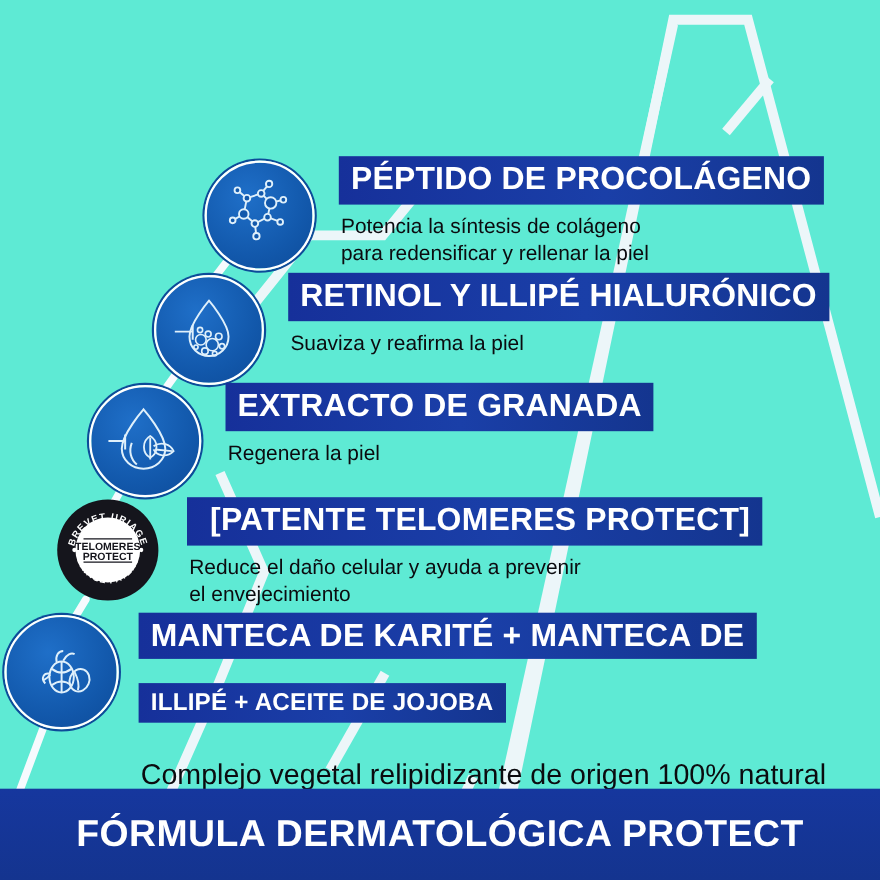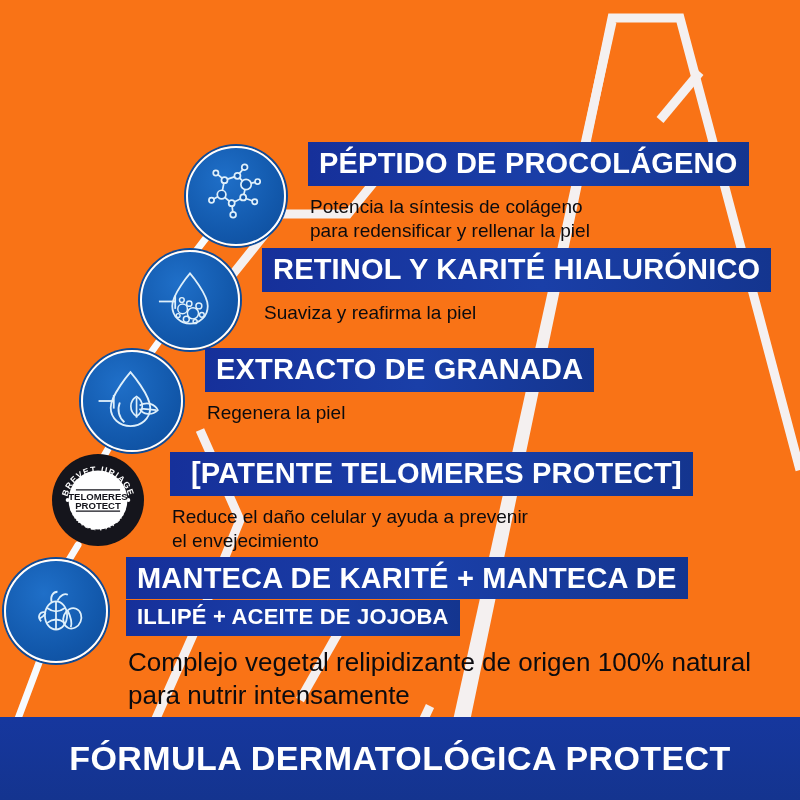--- a/index.html
+++ b/index.html
@@ -2,21 +2,21 @@
 <html><head>
 <meta charset="utf-8">
 <style>
   html,body{margin:0;padding:0;}
   body{
     width:800px;height:800px;overflow:hidden;
     font-family:"Liberation Sans","DejaVu Sans",sans-serif;
     background:#ccd9eb;
     position:relative;
   }
-  #stage{position:absolute;inset:0;width:800px;height:800px;overflow:hidden;background:#f97316;}
+  #stage{position:absolute;inset:0;width:800px;height:800px;overflow:hidden;background:#5eead4;}
 
   
   .bg-lattice{position:absolute;inset:0;width:800px;height:800px;pointer-events:none;}
 
   
   .chain{position:absolute;inset:0;width:800px;height:800px;pointer-events:none;}
 
   
   .row{position:absolute;display:flex;align-items:flex-start;}
 
@@ -148,21 +148,21 @@
           <circle cx="49" cy="55" r="3.6"></circle>
           <circle cx="62" cy="58" r="4"></circle>
           <circle cx="66" cy="70" r="3.2"></circle>
           <circle cx="45" cy="76" r="4"></circle>
           <circle cx="57" cy="79" r="2.8"></circle>
           <circle cx="34" cy="71" r="2.6"></circle>
         </g>
       </svg>
     </div>
     <div class="texts" style="margin-left:22px;">
-      <div class="headline" style="font-size:29px;padding:7px 11px 8px 11px;">RETINOL Y KARITÉ HIALURÓNICO</div>
+      <div class="headline" style="font-size:29px;padding:7px 11px 8px 11px;">RETINOL Y ILLIPÉ HIALURÓNICO</div>
       <div class="sub" style="font-size:19px;margin-top:9px;margin-left:2px;">Suaviza y reafirma la piel</div>
     </div>
   </div>
 
   <div class="row" style="left:81px;top:348px;">
     <div class="icon-badge" style="width:98px;height:98px;margin-top:2px;">
       <svg viewBox="0 0 100 100" width="76" height="76" aria-hidden="true">
         <g stroke="#dff0fb" stroke-width="2.4" fill="none">
           <path d="M48 12 C48 12 74 42 74 59 C74 73 62 83 48 83 C34 83 22 73 22 59 C22 42 48 12 48 12 Z"></path>
           <path d="M6 50 L26 50"></path>
@@ -223,21 +223,21 @@
           <path d="M38 66 C46 60 54 60 62 66"></path>
           <ellipse cx="72" cy="60" rx="12" ry="14" transform="rotate(22 72 60)"></ellipse>
           <path d="M66 50 C70 58 72 66 70 72"></path>
           <path d="M30 64 C24 58 28 50 36 52"></path>
           <path d="M28 60 C32 58 34 56 36 53"></path>
           <path d="M44 38 C42 30 46 24 52 24"></path>
           <path d="M52 36 C56 28 62 26 66 28"></path>
         </g>
       </svg>
     </div>
-    <div class="texts" style="margin-left:18px;">
+    <div class="texts" style="margin-left:18px;gap:21px;">
       <div class="headline" style="font-size:29px;padding:7px 11px 6px 11px;">MANTECA DE KARITÉ + MANTECA DE</div>
       <div class="headline" style="font-size:22px;padding:6px 11px 8px 11px;margin-top:1px;">ILLIPÉ + ACEITE DE JOJOBA</div>
       <div class="sub" style="font-size:26px;margin-top:10px;margin-left:2px;">Complejo vegetal relipidizante de origen 100% natural
 para nutrir intensamente</div>
     </div>
   </div>
 
   <div class="bottom-banner">
     <div class="bb-text">FÓRMULA DERMATOLÓGICA PROTECT</div>
   </div>

